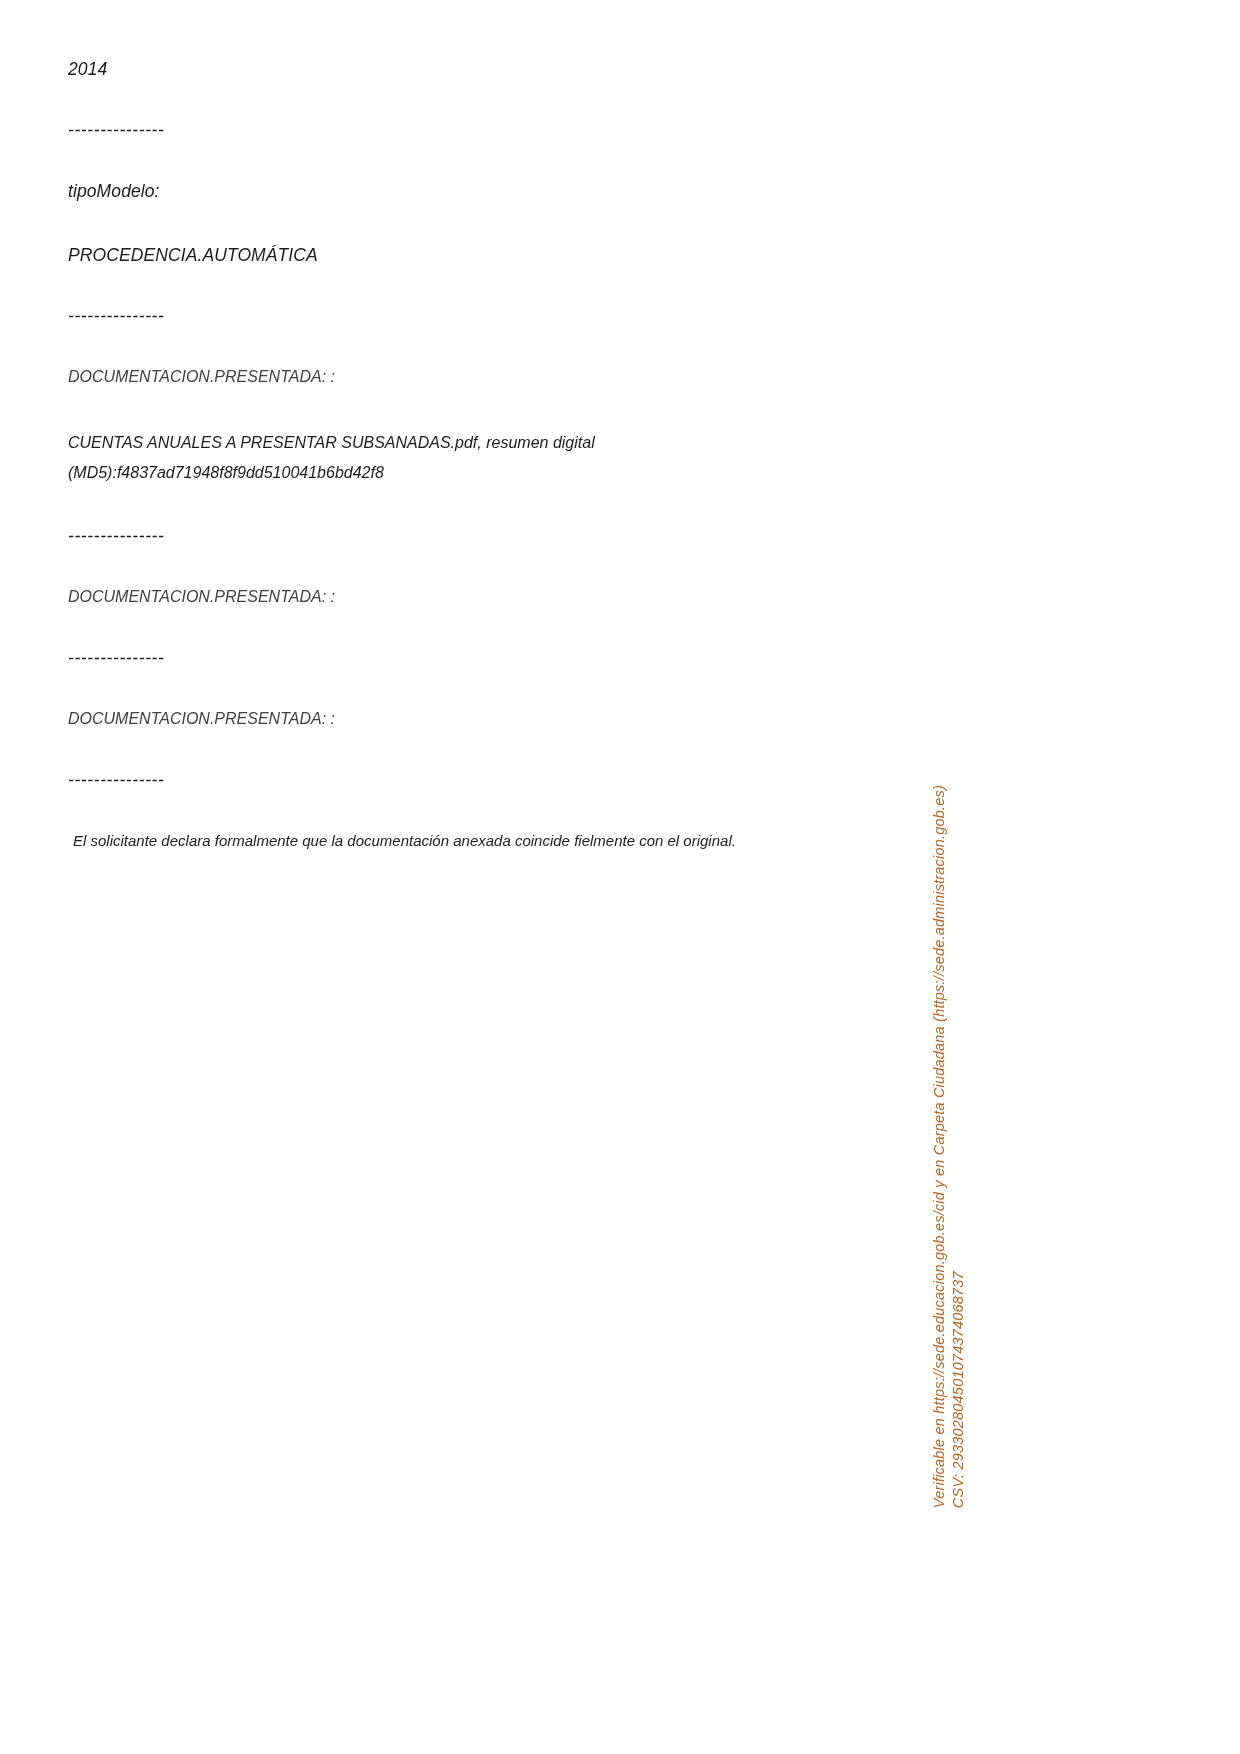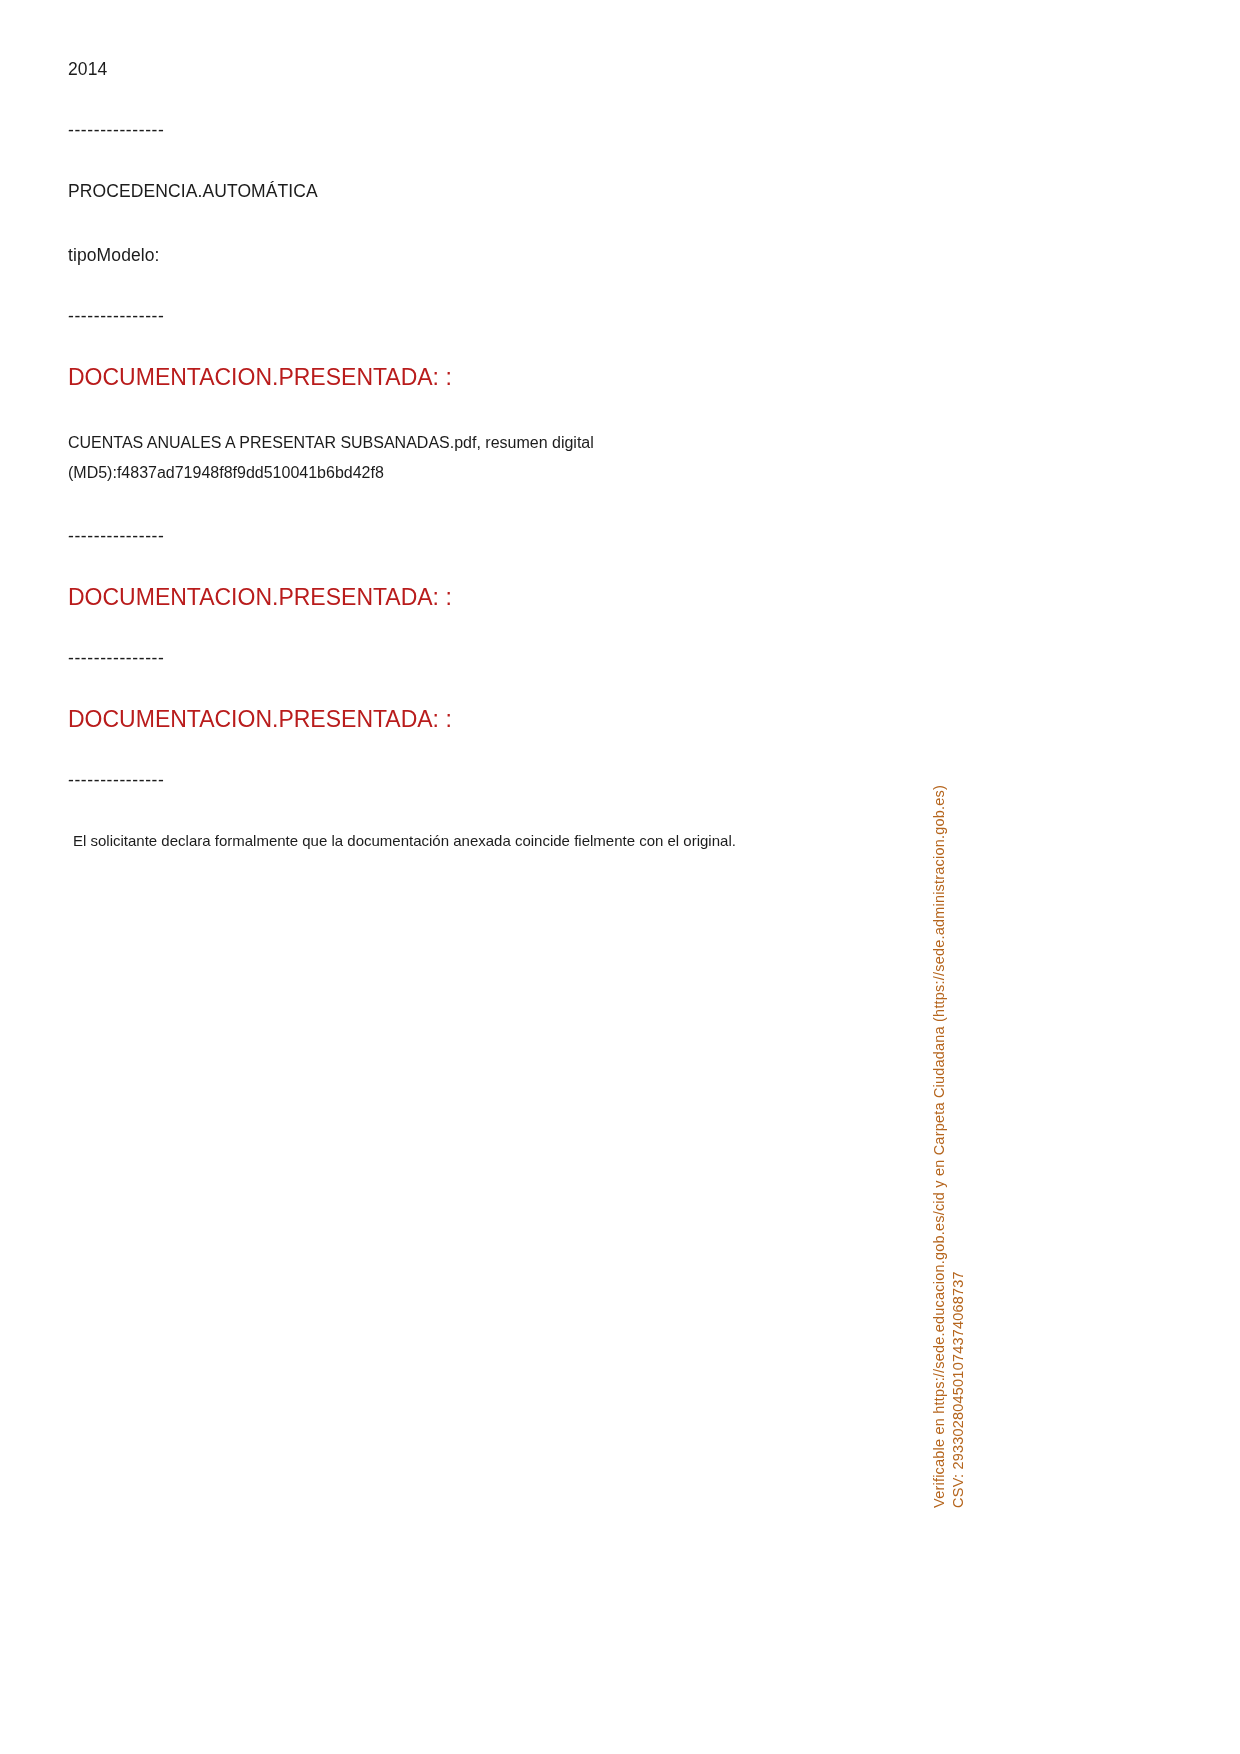--- a/index.html
+++ b/index.html
@@ -10,20 +10,21 @@
   body {
     font-family: "Liberation Sans", sans-serif;
     color: #1a1a1a;
   }
   .page {
     position: relative;
     width: 1004px;
     height: 1754px;
     background: #ffffff;
     overflow: hidden;
+    font-style: italic;
   }
   .content {
     position: absolute;
     left: 68px;
     top: 56px;
     width: 900px;
   }
   .line {
     font-size: 17.5px;
     line-height: 26px;
@@ -36,24 +37,24 @@
     font-size: 17.5px;
     line-height: 20px;
     color: #1c1c1c;
     margin: 0 0 38px 0;
     letter-spacing: 0.6px;
   }
   .doc-entry {
     margin: 0 0 38px 0;
   }
   .doc-entry .label {
-    font-size: 23px;
+    font-size: 16px;
     line-height: 26px;
     margin: 0 0 38px 0;
-    color: #b91c1c;
+    color: #404040;
   }
   .doc-entry .fileline {
     font-size: 16px;
     line-height: 30px;
     color: #1c1c1c;
     margin: 0;
     max-width: 700px;
   }
   .declaration {
     font-size: 15px;
@@ -91,23 +92,23 @@
 <body>
 
 <div class="page">
 
   <div class="content">
 
     <p class="line">2014</p>
 
     <p class="sep">---------------</p>
 
+    <p class="line">tipoModelo:</p>
+
     <p class="line">PROCEDENCIA.AUTOMÁTICA</p>
-
-    <p class="line">tipoModelo:</p>
 
     <p class="sep">---------------</p>
 
     <div class="doc-entry">
       <p class="label">DOCUMENTACION.PRESENTADA: :</p>
       <p class="fileline">CUENTAS ANUALES A PRESENTAR SUBSANADAS.pdf, resumen digital (MD5):f4837ad71948f8f9dd510041b6bd42f8</p>
     </div>
 
     <p class="sep">---------------</p>
 

